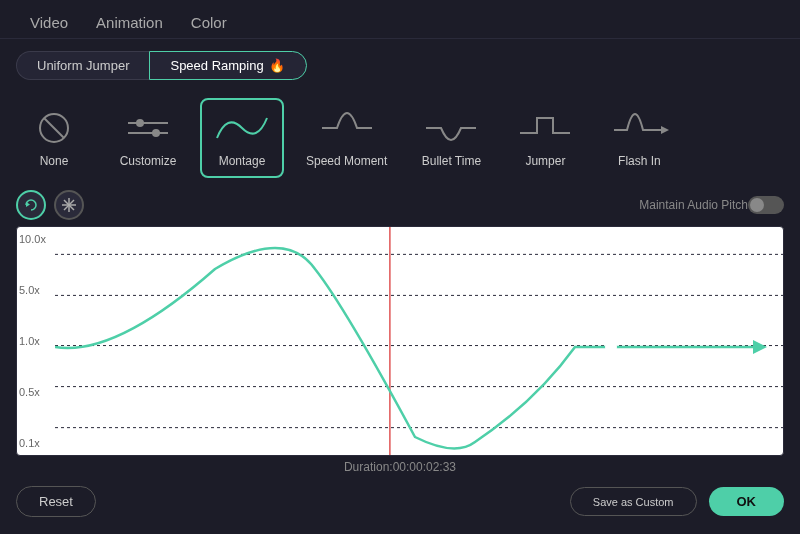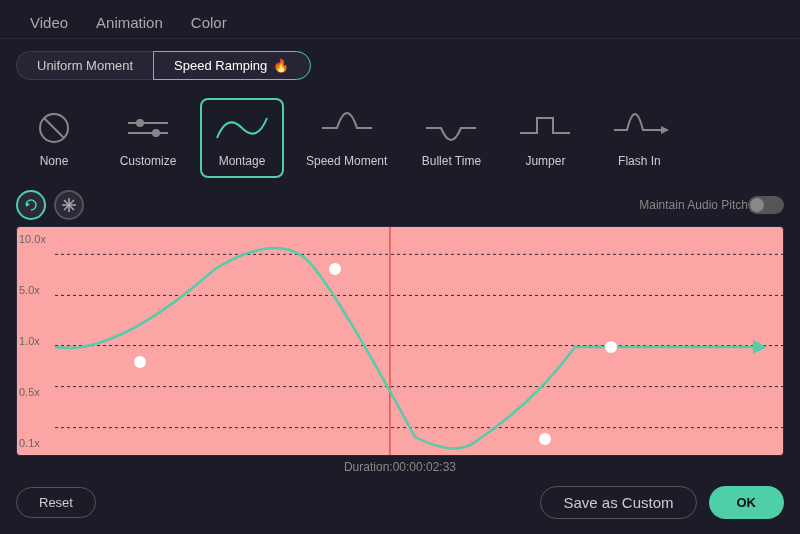--- a/index.html
+++ b/index.html
@@ -143,21 +143,21 @@
       background: #888;
       border-radius: 50%;
       top: 2px;
       left: 2px;
     }
 
     .chart-area {
       position: relative;
       margin: 0 16px;
       height: 230px;
-      background: #fca5a5;
+      background: #ffffff;
       border: 1px solid #2a2a3a;
       border-radius: 4px;
     }
 
     .y-labels {
       position: absolute;
       left: 0;
       top: 0;
       width: 38px;
       height: 100%;
@@ -199,21 +199,21 @@
       color: #ccc;
       font-size: 13px;
       cursor: pointer;
     }
     .btn-save-custom {
       padding: 7px 22px;
       border-radius: 20px;
       border: 1px solid #555;
       background: transparent;
       color: #ccc;
-      font-size: 15px;
+      font-size: 11px;
       cursor: pointer;
     }
     .btn-ok {
       padding: 7px 28px;
       border-radius: 20px;
       border: none;
       background: #4ecfa8;
       color: #111;
       font-size: 13px;
       font-weight: 600;
@@ -223,21 +223,21 @@
 </head>
 <body>
 
 <div class="top-tabs">
   <div class="top-tab">Video</div>
   <div class="top-tab">Animation</div>
   <div class="top-tab">Color</div>
 </div>
 
 <div class="speed-toggle">
-  <button class="toggle-btn">Uniform Moment</button>
+  <button class="toggle-btn">Uniform Jumper</button>
   <button class="toggle-btn active">
     <span>Speed Ramping</span><span class="fire">🔥</span>
   </button>
 </div>
 
 <div class="preset-row">
 
   <div class="preset-item">
     <svg class="preset-icon" viewBox="0 0 60 40">
       <circle cx="30" cy="20" r="14" stroke="#888" stroke-width="2" fill="none"></circle>

